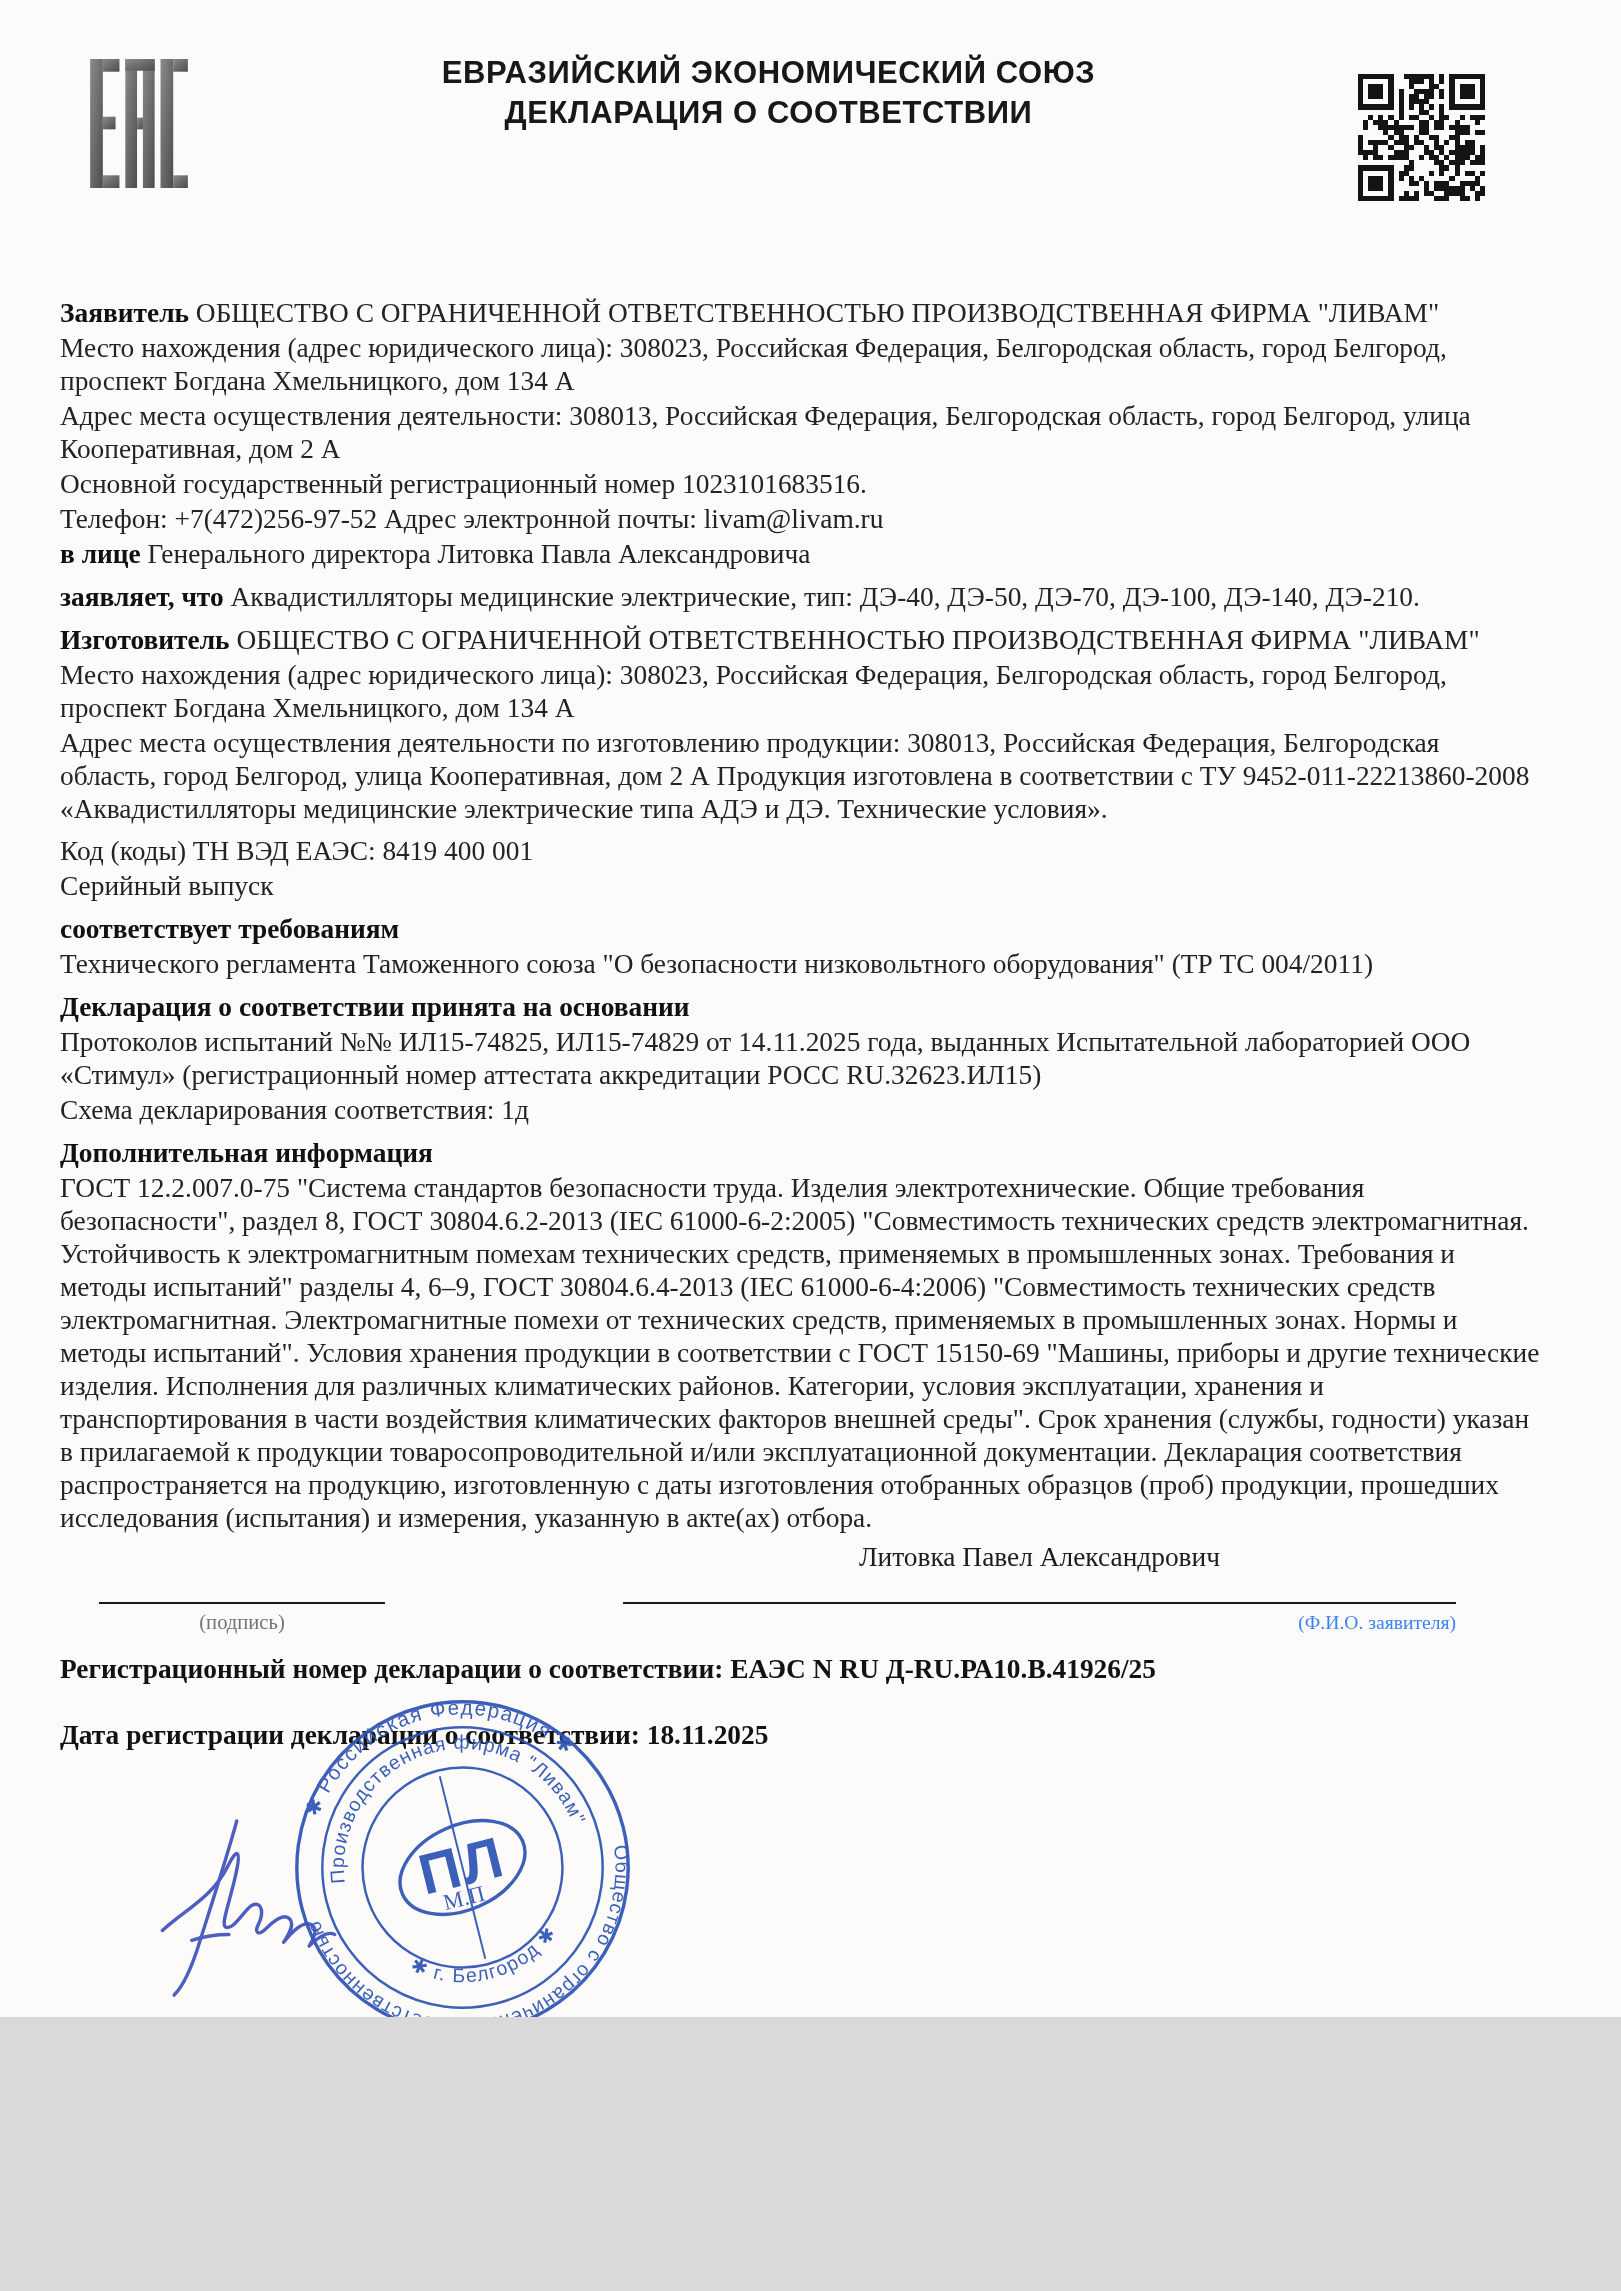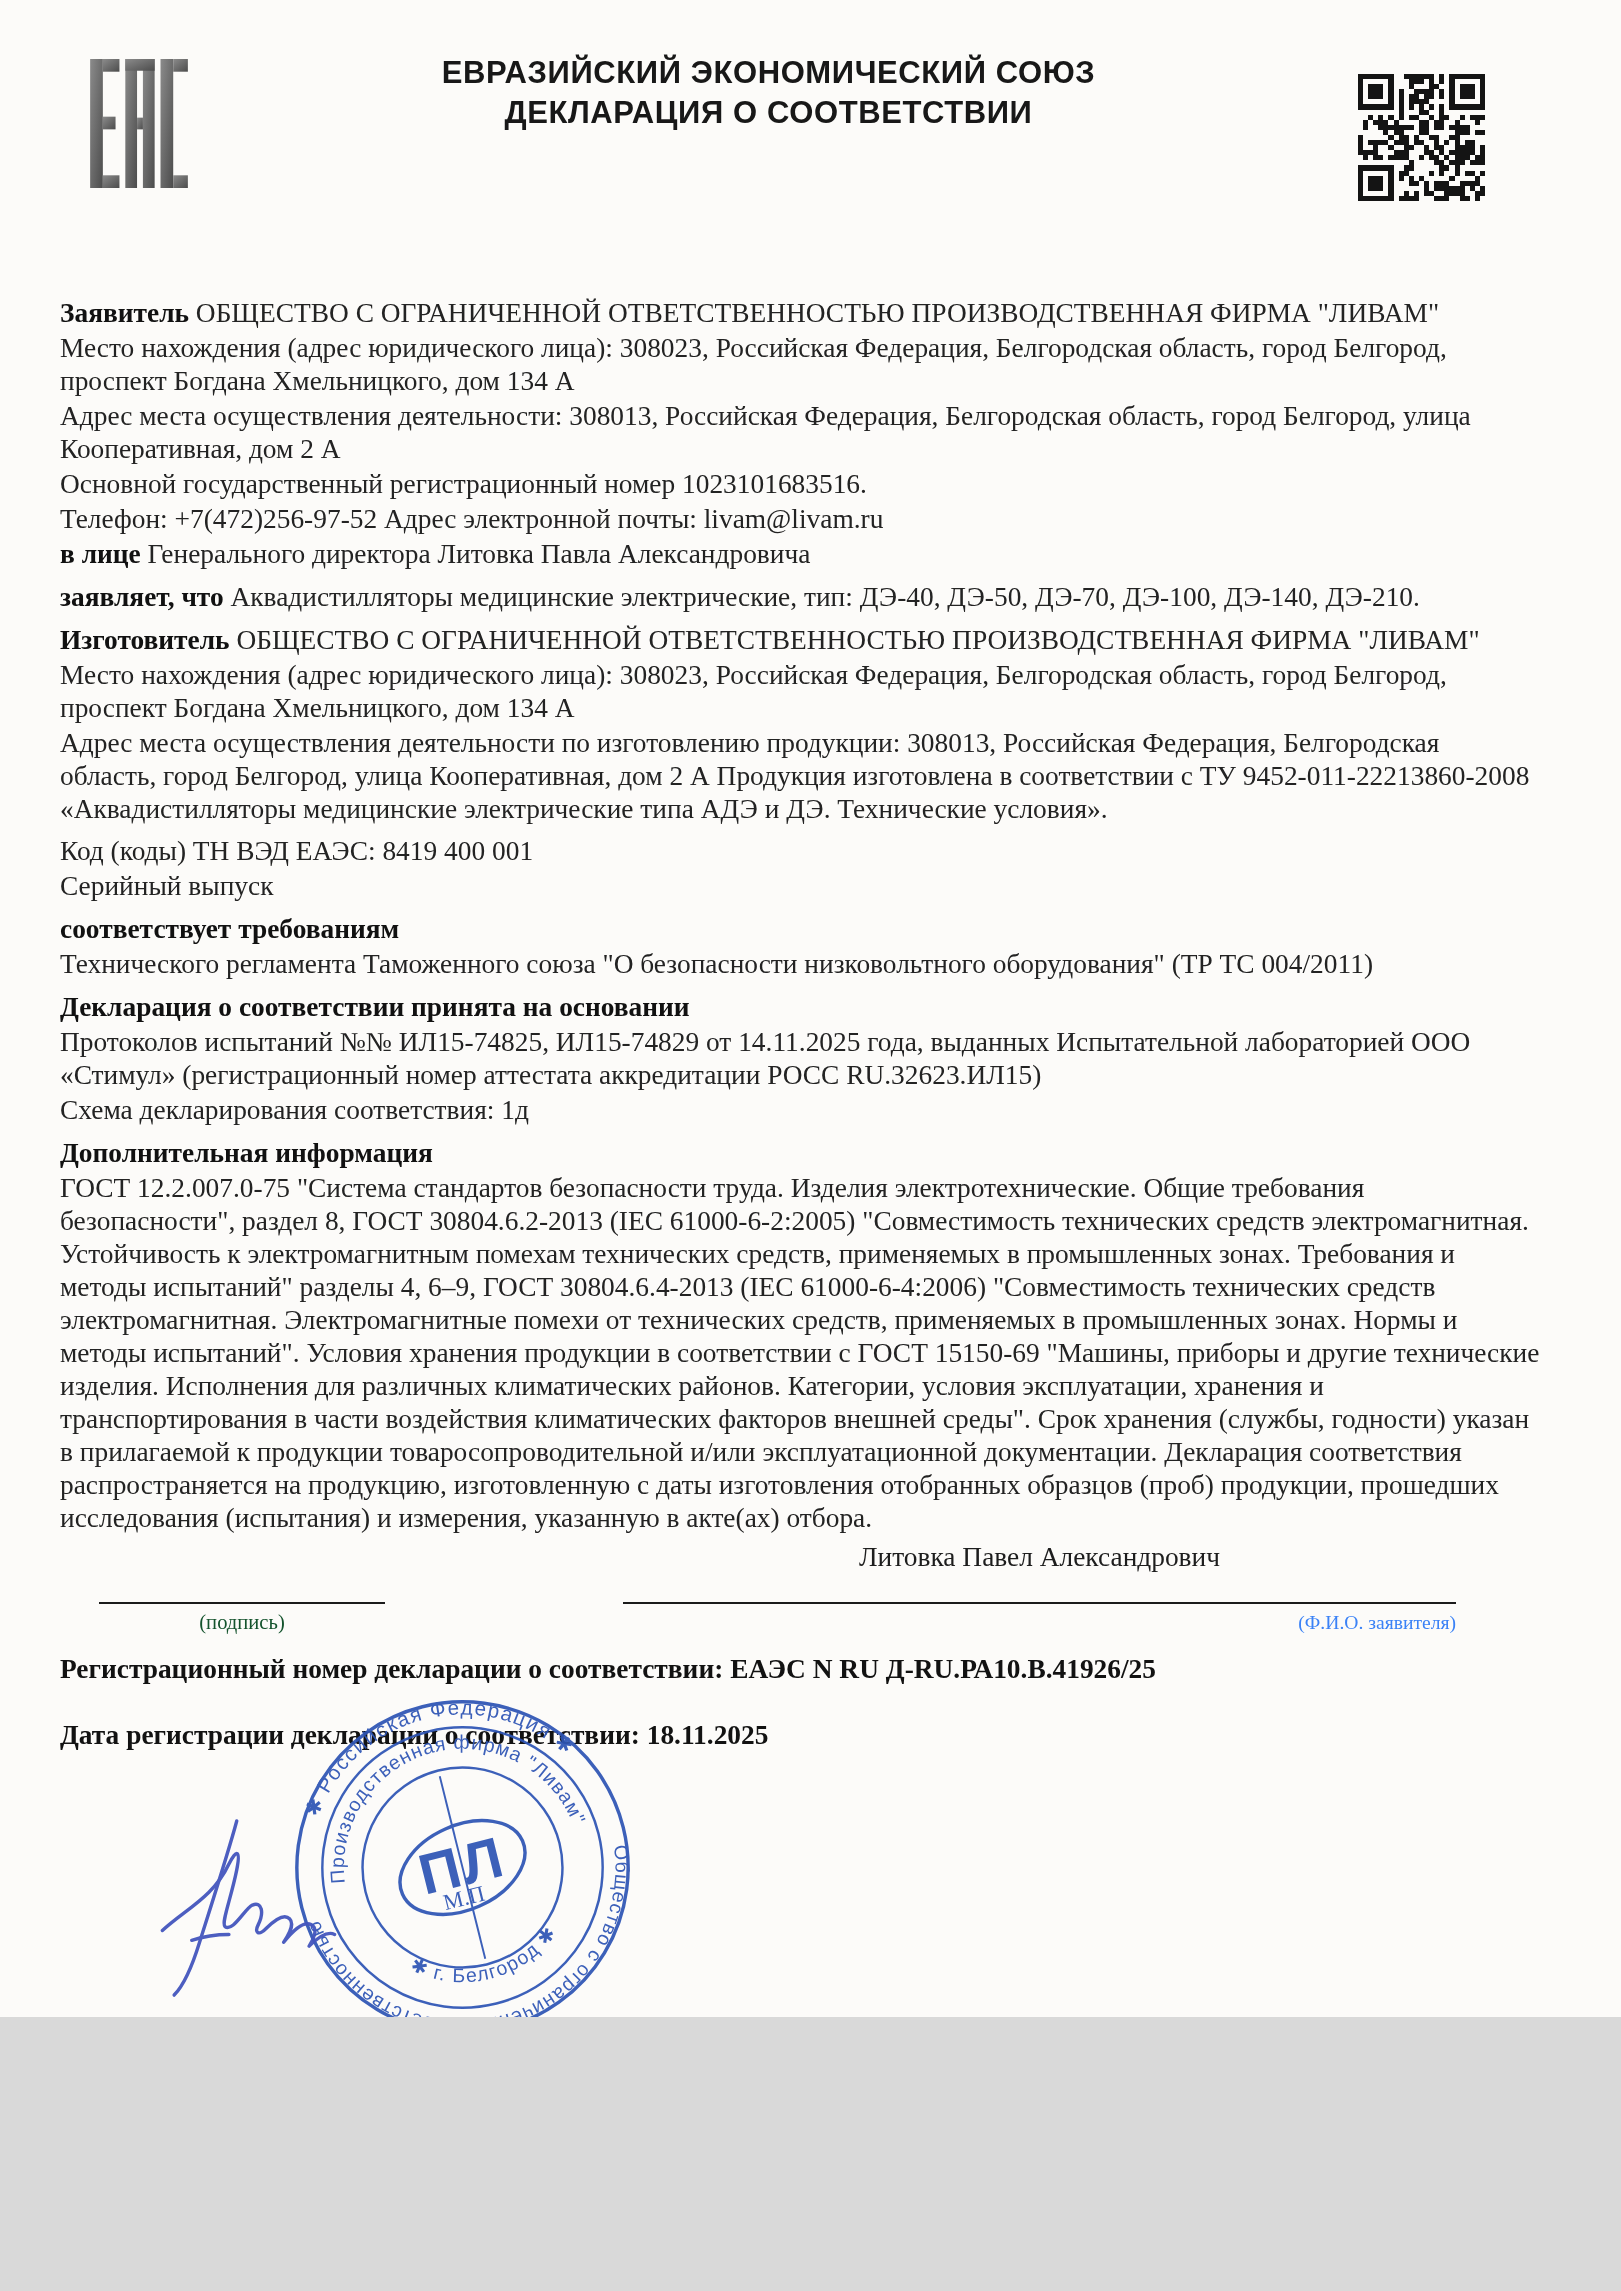--- a/index.html
+++ b/index.html
@@ -13,21 +13,21 @@
   .qr-wrap{position:absolute;left:1358px;top:74px;}
   
   .doc-body{position:absolute;top:277px;left:60px;width:1482px;font-size:27.4px;line-height:33px;margin-top:20px;}
   .para{margin:0 0 2px 0;}
   .para b{color:#111;}
   .gap{margin-top:9.8px;}
   .biggap{margin-top:63px;}
   
   .sig-area{position:relative;height:114px;margin-top:3.9px;}
   .sig-line{position:absolute;left:39px;top:63px;width:286px;border-top:2px solid #1b1b1b;}
-  .sig-caption{position:absolute;left:39px;top:67px;width:286px;text-align:center;font-size:20.6px;color:#14532d;}
+  .sig-caption{position:absolute;left:39px;top:67px;width:286px;text-align:center;font-size:20.6px;color:#737373;}
   .name{position:absolute;left:563px;top:2px;width:833px;text-align:center;font-size:27.4px;color:#1d1d1d;}
   .name-line{position:absolute;left:563px;top:63px;width:833px;border-top:2px solid #1b1b1b;}
   .name-caption{position:absolute;left:563px;top:67px;width:833px;text-align:right;font-size:19.6px;color:#3b82f6;}
   .footer-line{font-weight:bold;color:#121212;}
   .footer-gap{margin-top:33px;}
   
   .stamp{position:absolute;left:290px;top:1695px;pointer-events:none;opacity:.93;}
   .signature-ink{position:absolute;left:135px;top:1815px;pointer-events:none;opacity:.95;}
 </style>
 </head>

